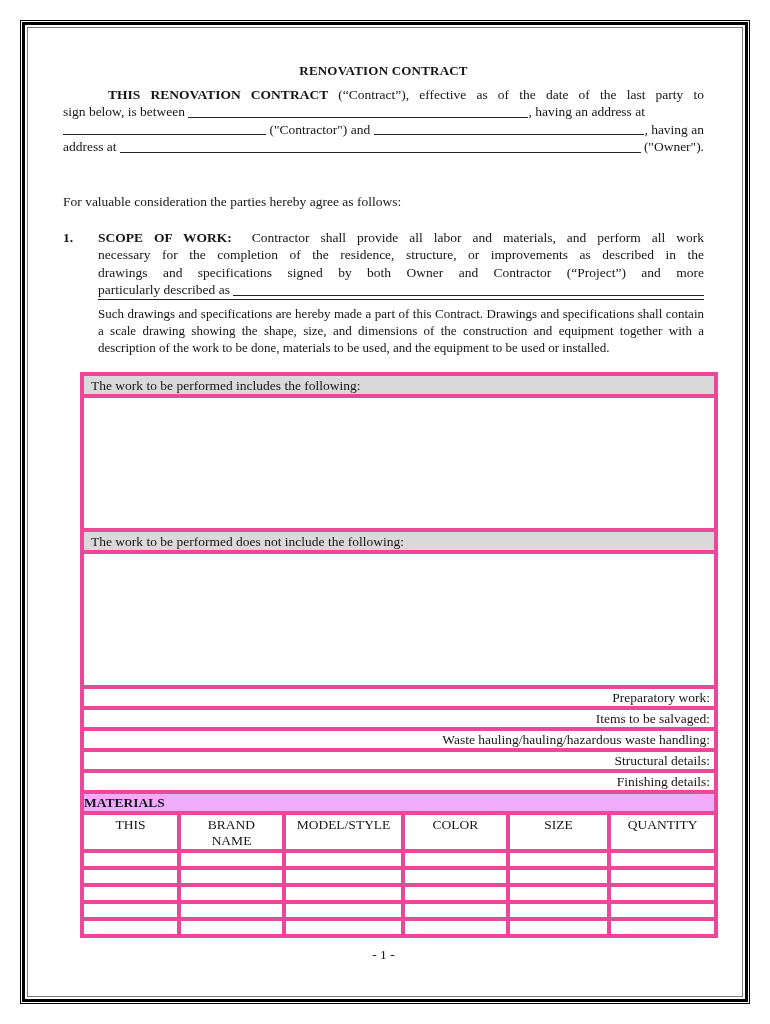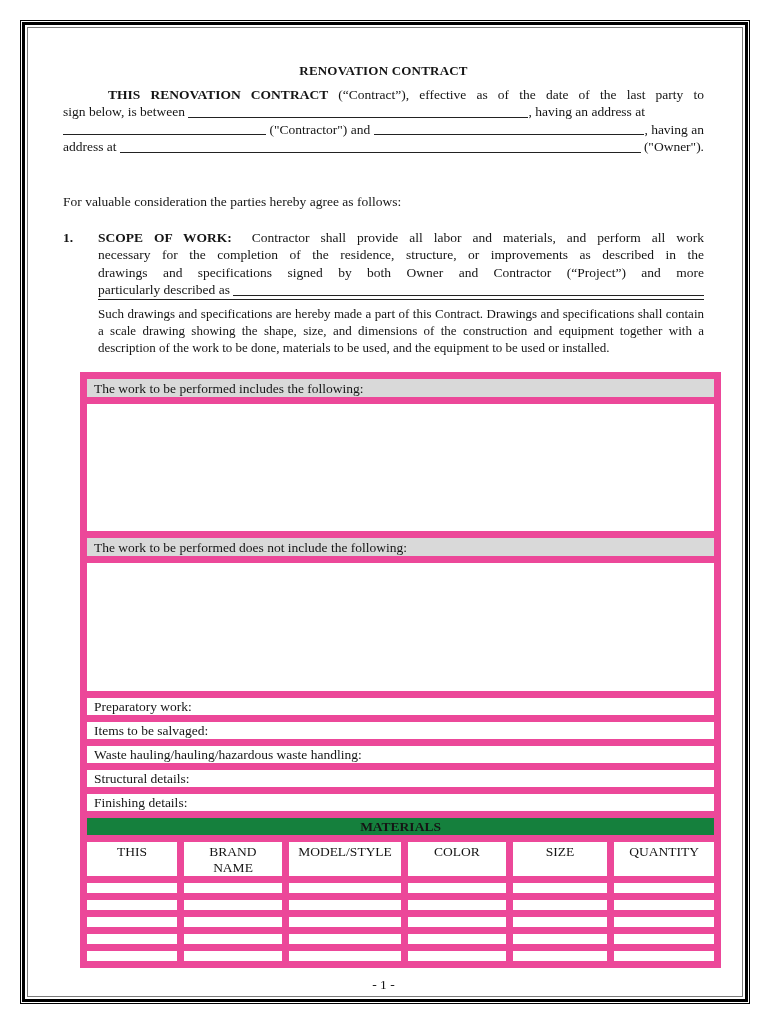--- a/index.html
+++ b/index.html
@@ -26,26 +26,26 @@
 
   .consideration { margin-top:37px; }
 
   .scope { display:flex; margin-top:19px; }
   .scope-num { width:35px; font-weight:bold; font-size:13.5px; line-height:17.4px; }
   .scope-body { flex:1; }
   .scope-lead { margin-left:20px; }
   .para2 { margin-top:2px; font-size:13px; line-height:17.4px; text-align:justify; }
 
   table.work-table { border-collapse:collapse; margin-left:17px; margin-top:15px; width:634px; table-layout:fixed; }
-  table.work-table td { border:7px solid #ec4899; font-size:13.5px; line-height:16px; vertical-align:top; overflow:hidden; }
+  table.work-table td { border:4px solid #ec4899; font-size:13.5px; line-height:16px; vertical-align:top; overflow:hidden; }
   td.sec-header { background:#d9d9d9; height:22px; padding:2px 4px 0 7px; }
   td.big-area { height:134px; background:#fff; }
   td.big-area2 { height:135px; }
-  td.detail { height:19px; padding:1px 4px 0 7px; }
-  td.mat-title { background:#15803d; height:19px; text-align:center; font-weight:bold; padding-top:1px; }
+  td.detail { height:19px; padding:1px 4px 0 7px;text-align:right; }
+  td.mat-title { background:#f0abfc; height:19px; text-align:left; font-weight:bold; padding-top:1px; }
   td.col-head { height:37px; text-align:center; padding-top:2px; }
   td.col-head .wrapcol { display:inline-block; width:58px; }
   tr.blank-row td { height:17px; }
 
   .footer { text-align:center; font-size:13.5px; line-height:17px; margin-top:8px; }
 </style>
 </head>
 <body>
 
 <div class="page">

